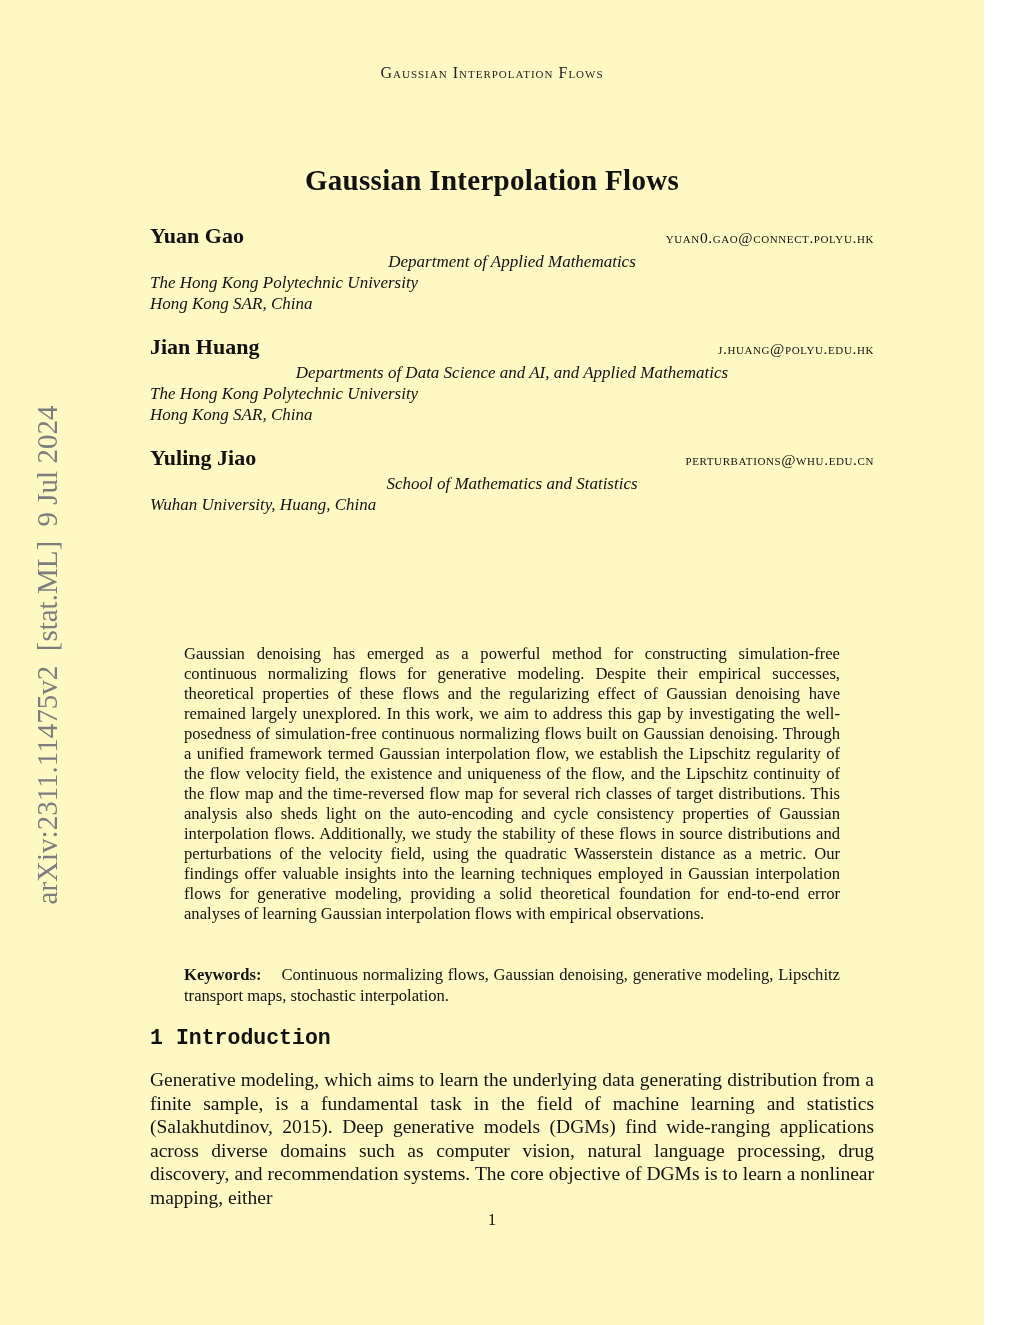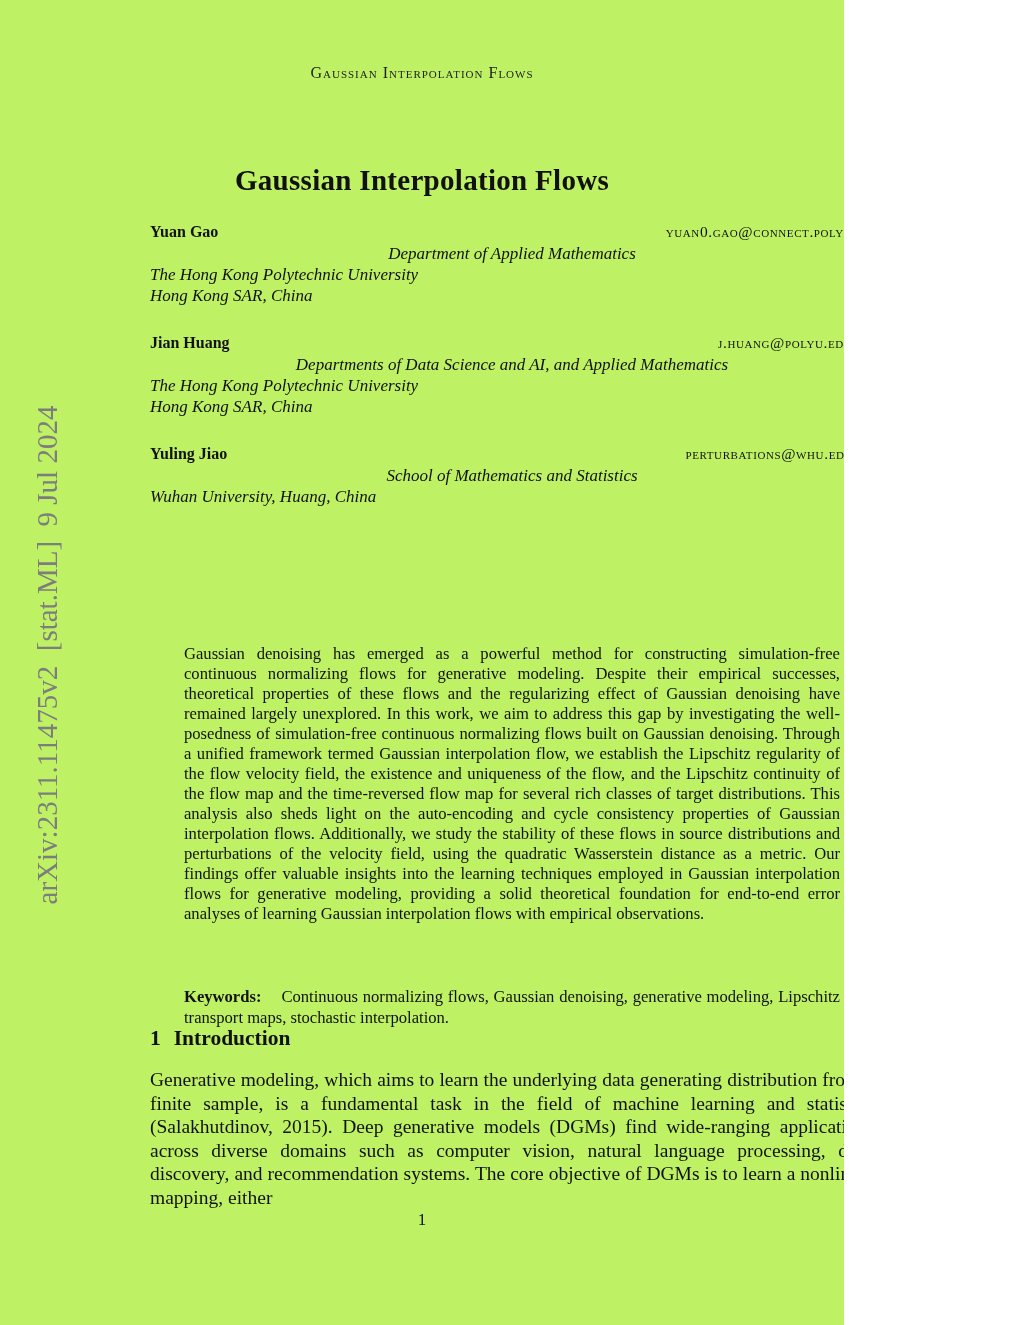--- a/index.html
+++ b/index.html
@@ -2,23 +2,23 @@
 <html><head>
 <meta charset="utf-8">
 <style>
   html, body {
     margin: 0;
     padding: 0;
     background: #ffffff;
   }
   .page {
     position: relative;
-    width: 844px;
+    width: 984px;
     height: 1325px;
-    background: #bef264;
+    background: #fef9c3;
     font-family: "Liberation Serif", "DejaVu Serif", serif;
     color: #111111;
     overflow: hidden;
   }
 
   
   .running-header {
     position: absolute;
     top: 64px;
     left: 0;
@@ -61,21 +61,21 @@
   }
   .author-block.a0 { top: 223px; }
   .author-block.a1 { top: 334px; }
   .author-block.a2 { top: 445px; }
   .author-line {
     display: flex;
     justify-content: space-between;
     align-items: baseline;
   }
   .author-name {
-    font-size: 16px;
+    font-size: 22px;
     font-weight: bold;
   }
   .author-email {
     font-size: 15.5px;
     font-variant: small-caps;
     letter-spacing: 0.6px;
   }
   .affil-line {
     font-style: italic;
     font-size: 17px;
@@ -98,40 +98,41 @@
     position: absolute;
     top: 644px;
     left: 184px;
     width: 656px;
     font-size: 16.6px;
     line-height: 20px;
     text-align: justify;
   }
   .keywords {
     position: absolute;
-    top: 986px;
+    top: 964px;
     left: 184px;
     width: 656px;
     font-size: 16.6px;
     line-height: 21px;
     text-align: justify;
   }
   .keywords-label {
     font-weight: bold;
     margin-right: 20px;
   }
 
   
   .section-heading {
     position: absolute;
     top: 1026px;
     left: 150px;
     width: 724px;
     font-size: 21.5px;
     font-weight: bold;
+    font-family: Liberation Mono, monospace;
   }
   .section-number { margin-right: 13px; }
 
   .intro-paragraph {
     position: absolute;
     top: 1068px;
     left: 150px;
     width: 724px;
     font-size: 19.5px;
     line-height: 23.5px;

